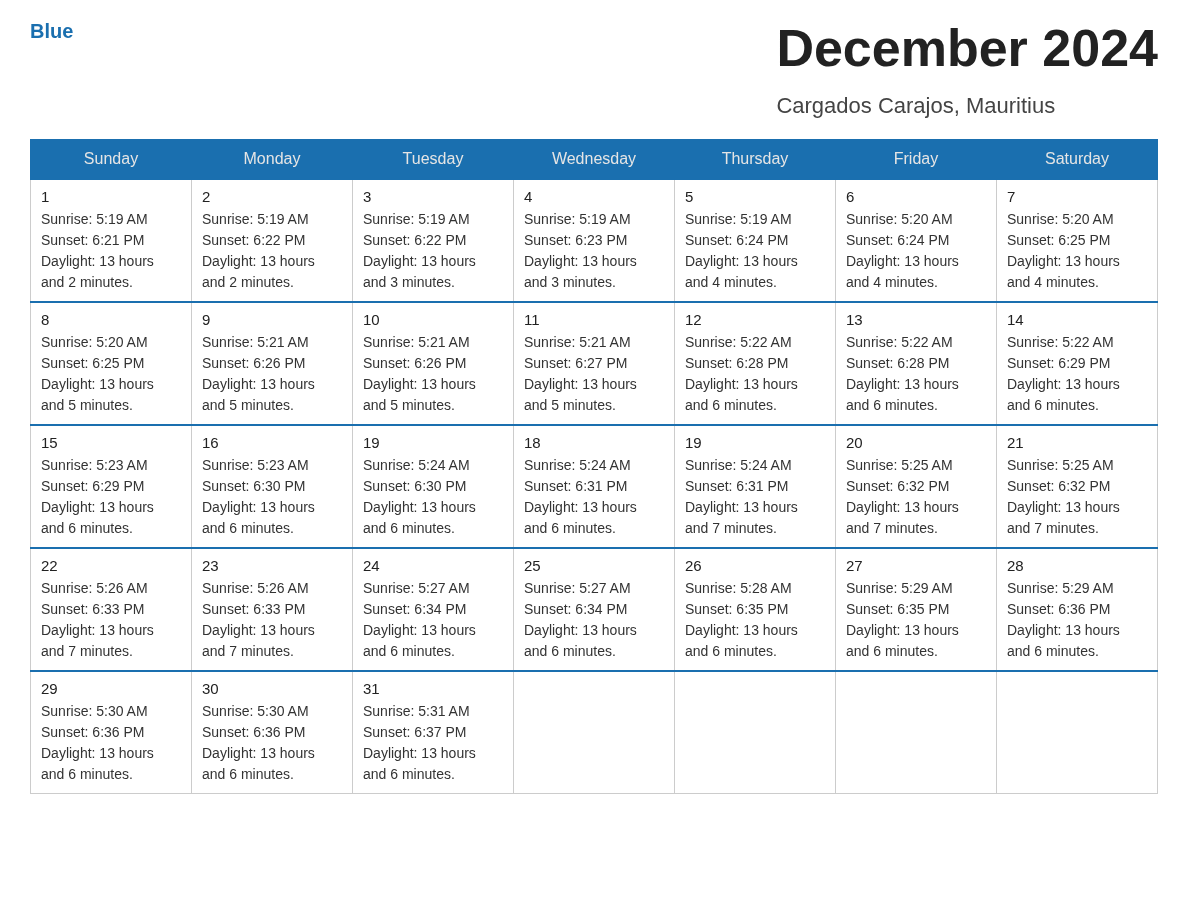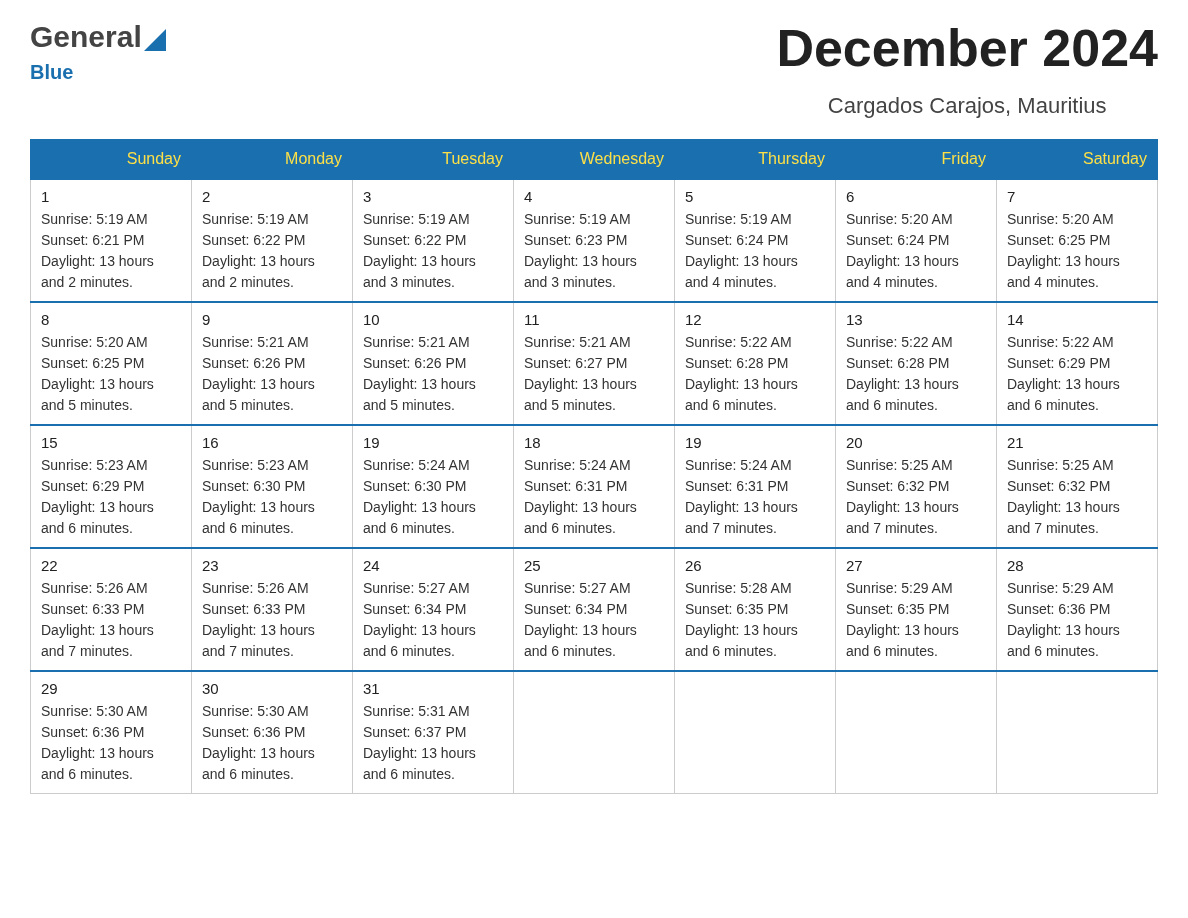--- a/index.html
+++ b/index.html
@@ -15,45 +15,45 @@
       justify-content: space-between;
       align-items: flex-start;
       margin-bottom: 20px;
     }
     .logo {
       display: flex;
       flex-direction: column;
       align-items: flex-start;
     }
     .title-area {
-      text-align: center;
+      text-align: left;
     }
     .month-title {
       font-size: 52px;
       font-weight: bold;
       color: #222;
       line-height: 1.1;
     }
     .location-title {
       font-size: 22px;
       color: #444;
       margin-top: 16px;
     }
     .calendar-table {
       width: 100%;
       border-collapse: collapse;
       table-layout: fixed;
     }
     .calendar-table th {
       background-color: #1a6faf;
-      color: #fde047;
+      color: #e5e5e5;
       font-size: 16px;
       font-weight: normal;
       padding: 10px 10px;
-      text-align: right;
+      text-align: center;
       border: 1px solid #1a6faf;
     }
     .calendar-table td {
       vertical-align: top;
       padding: 8px 10px;
       border: 1px solid #ccc;
       border-top: 2px solid #1a6faf;
       font-size: 13px;
       color: #333;
       height: 110px;
@@ -87,25 +87,20 @@
     }
     .logo-block {
       margin-bottom: 4px;
     }
   </style>
 </head>
 <body>
 
 <div class="header-area">
   <div class="logo">
-    <div class="logo-block">
-      <span class="logo-text-general">General</span><svg width="22" height="22" viewBox="0 0 22 22" style="display:inline-block;vertical-align:middle;margin-bottom:6px;margin-left:2px;">
-        <polygon points="0,22 22,0 22,22" fill="#1a6faf"></polygon>
-      </svg>
-    </div>
     <div>
       <span class="logo-text-blue">Blue</span>
     </div>
   </div>
   <div class="title-area">
     <div class="month-title">December 2024</div>
     <div class="location-title">Cargados Carajos, Mauritius</div>
   </div>
 </div>
 

